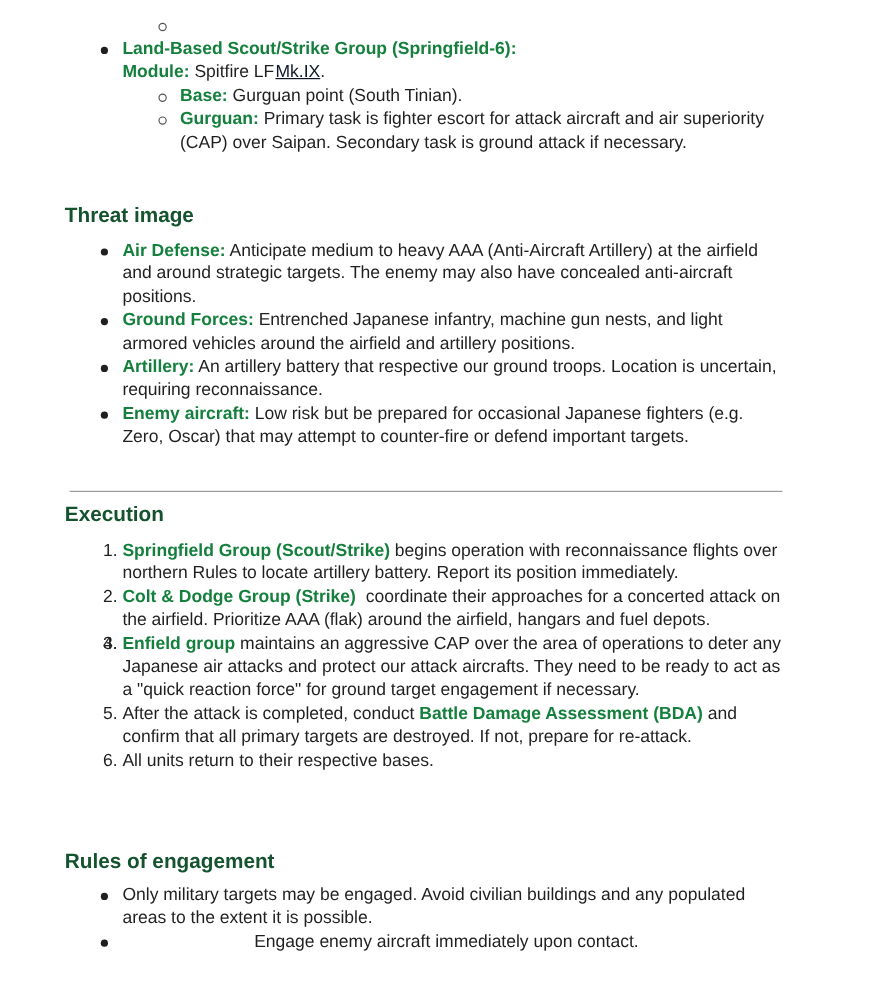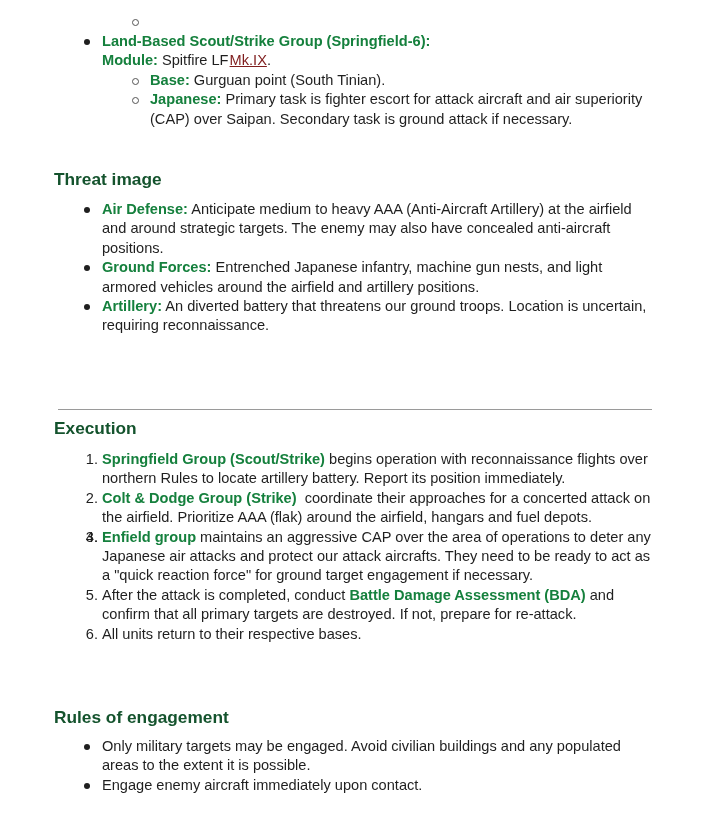--- a/index.html
+++ b/index.html
@@ -8,21 +8,21 @@
     font-family: "Liberation Sans", sans-serif; color: #1f1f1f;
     font-size: 14.6px; line-height: 19.4px;
   }
   .page { position: absolute; left: 0; top: 0; width: 727px; }
   .li { position: relative; }
   .bullet { position: absolute; left: 0; top: 0; width: 20px; text-align: center; }
   .disc::before { content: ""; position: absolute; left: 6px; top: 7px; width: 6px; height: 6px; border-radius: 50%; background: #1f1f1f; }
   .circle::before { content: ""; position: absolute; left: 6px; top: 7px; width: 5px; height: 5px; border-radius: 50%; border: 1px solid #555; background: #fff; }
   .num { position: absolute; left: 0; top: 0; width: 20px; text-align: right; }
   b { font-weight: bold; color: #15803d; }
-  a { color: #7f1d1d; }
+  a { color: #0f172a; }
   h2 { margin: 0; font-size: 17.3px; font-weight: bold; color: #14532d; position: absolute; left: 54px; }
   hr.divider { position: absolute; left: 58px; width: 594px; top: 409px; margin: 0; border: 0; border-top: 1px solid #9a9a9a; }
   .block { position: absolute; left: 0; width: 727px; }
 </style>
 </head>
 <body>
 
 <div class="page">
 
   <div class="block" style="top:12px;">
@@ -38,41 +38,46 @@
         <a href="#" style="margin-left:-3px;">Mk.IX</a><span>.</span>
       </div>
     </div>
     <div class="li" style="margin-left:126px; padding-left:24px; width:520px;">
       <span class="bullet circle"></span>
       <b>Base:</b>
       <span>Gurguan point (South Tinian).</span>
     </div>
     <div class="li" style="margin-left:126px; padding-left:24px; width:520px;">
       <span class="bullet circle"></span>
-      <b>Japanese:</b>
+      <b>Gurguan:</b>
       <span>Primary task is fighter escort for attack aircraft and air superiority (CAP) over Saipan. Secondary task is ground attack if necessary.</span>
     </div>
   </div>
 
   <h2 style="top:170px;">Threat image</h2>
   <div class="block" style="top:200px;">
     <div class="li" style="margin-left:78px; padding-left:24px; width:555px;">
       <span class="bullet disc"></span>
       <b>Air Defense:</b>
       <span>Anticipate medium to heavy AAA (Anti-Aircraft Artillery) at the airfield and around strategic targets. The enemy may also have concealed anti-aircraft positions.</span>
     </div>
     <div class="li" style="margin-left:78px; padding-left:24px; width:520px;">
       <span class="bullet disc"></span>
       <b>Ground Forces:</b>
       <span>Entrenched Japanese infantry, machine gun nests, and light armored vehicles around the airfield and artillery positions.</span>
     </div>
     <div class="li" style="margin-left:78px; padding-left:24px; width:560px;">
       <span class="bullet disc"></span>
       <b>Artillery:</b>
-      <span>An diverted battery that threatens our ground troops. Location is uncertain, requiring reconnaissance.</span>
+      <span>An artillery battery that respective our ground troops. Location is uncertain, requiring reconnaissance.</span>
+    </div>
+    <div class="li" style="margin-left:78px; padding-left:24px; width:540px;">
+      <span class="bullet disc"></span>
+      <b>Enemy aircraft:</b>
+      <span>Low risk but be prepared for occasional Japanese fighters (e.g. Zero, Oscar) that may attempt to counter-fire or defend important targets.</span>
     </div>
   </div>
 
   <hr class="divider">
 
   <h2 style="top:419px;">Execution</h2>
   <div class="block" style="top:450px;">
     <div class="li" style="margin-left:78px; padding-left:24px; width:560px;">
       <span class="num">1.</span>
       <b>Springfield Group (Scout/Strike)</b><span> begins operation with reconnaissance flights over northern Rules to locate artillery battery. Report its position immediately.</span>
@@ -97,19 +102,19 @@
       <span>All units return to their respective bases.</span>
     </div>
   </div>
 
   <h2 style="top:708px;">Rules of engagement</h2>
   <div class="block" style="top:737px;">
     <div class="li" style="margin-left:78px; padding-left:24px; width:540px;">
       <span class="bullet disc"></span>
       <span>Only military targets may be engaged. Avoid civilian buildings and any populated areas to the extent it is possible.</span>
     </div>
-    <div class="li" style="margin-left:78px; padding-left:24px; width:540px;">
+    <div class="li" style="margin-left:78px; padding-left:24px; width:540px;text-align:center;">
       <span class="bullet disc"></span>
       <span>Engage enemy aircraft immediately upon contact.</span>
     </div>
   </div>
 
 </div>
 
 </body></html>

